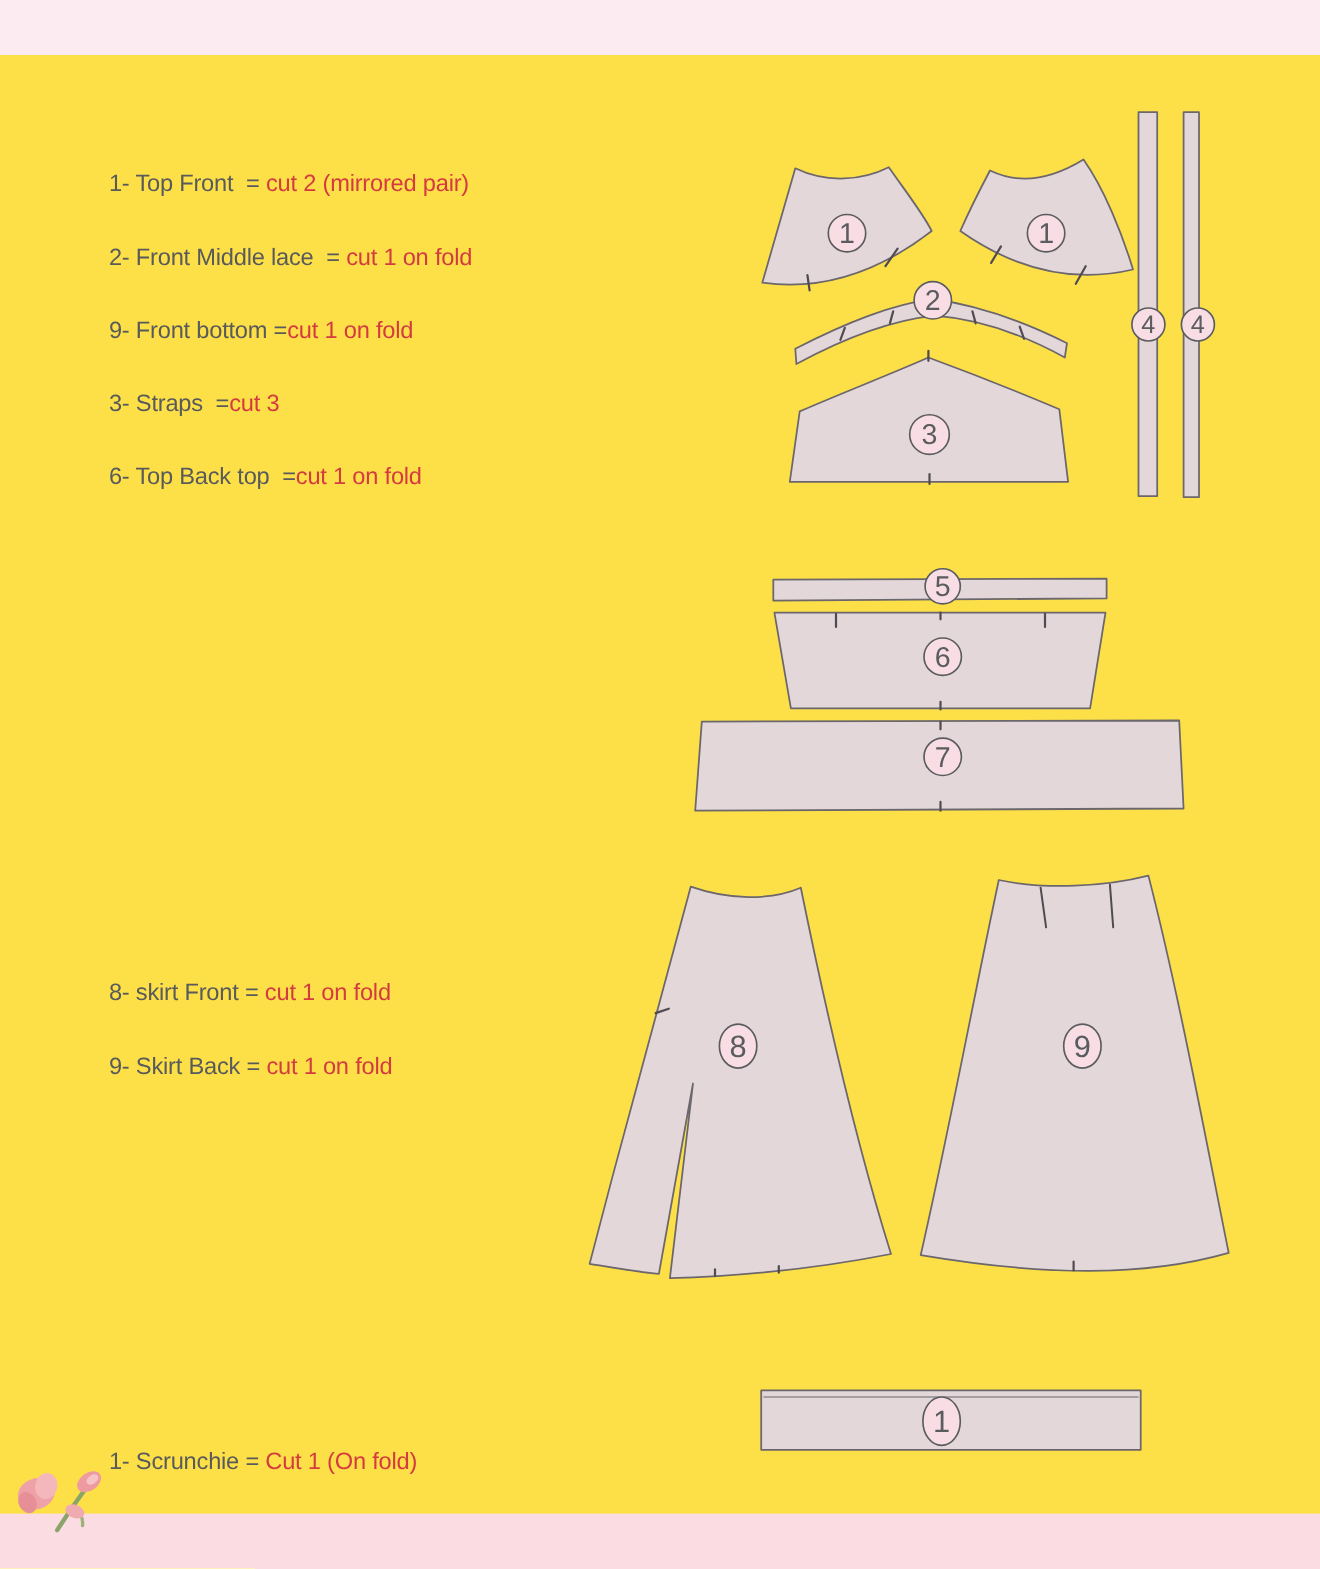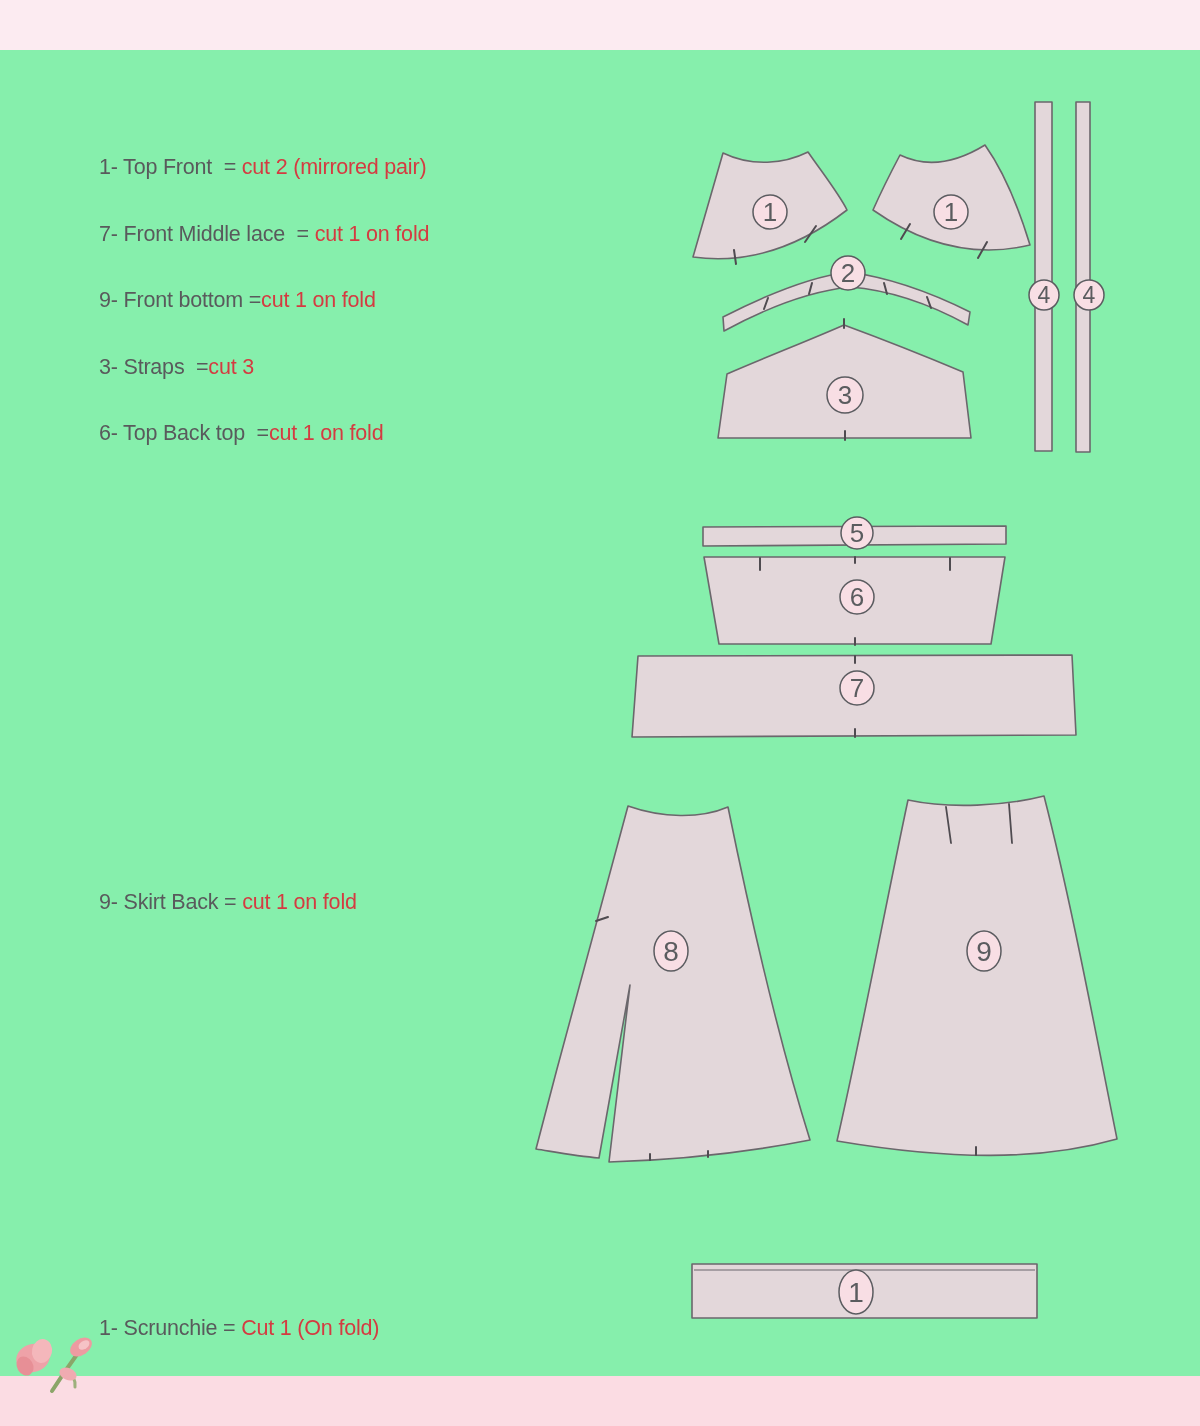--- a/index.html
+++ b/index.html
@@ -1,19 +1,19 @@
 <!DOCTYPE html>
 <html><head>
 <meta charset="utf-8">
 <style>
   html,body{margin:0;padding:0;background:#ffffff;}
   .sheet{
     position:relative;
     width:1200px;height:1426px;
-    background:#86efac;
+    background:#fde047;
     overflow:hidden;
     font-family:"Liberation Sans", sans-serif;
   }
   .bar{position:absolute;left:0;width:1200px;}
   .bar.top{top:0;height:50px;background:#fcebf1;}
   .bar.bottom{top:1376px;height:50px;background:#fbdce3;}
   .legend{position:absolute;white-space:pre;}
   .legend-line{font-size:21.5px;line-height:30.6px;letter-spacing:-0.2px;color:#595a5c;}
   .legend-line .r{color:#d43b41;}
   .legend.top-block{left:99px;top:116px;}
@@ -32,27 +32,28 @@
 </head>
 <body>
 
 <div class="sheet">
 
   <div class="bar top"></div>
   <div class="bar bottom"></div>
 
   <div class="legend top-block">
     <div class="legend-line"><span class="g">1- Top Front  = </span><span class="r">cut 2 (mirrored pair)</span></div>
-    <div class="legend-line"><span class="g">7- Front Middle lace  = </span><span class="r">cut 1 on fold</span></div>
+    <div class="legend-line"><span class="g">2- Front Middle lace  = </span><span class="r">cut 1 on fold</span></div>
     <div class="legend-line"><span class="g">9- Front bottom =</span><span class="r">cut 1 on fold</span></div>
     <div class="legend-line"><span class="g">3- Straps  =</span><span class="r">cut 3</span></div>
     <div class="legend-line"><span class="g">6- Top Back top  =</span><span class="r">cut 1 on fold</span></div>
   </div>
 
   <div class="legend skirt-block">
+    <div class="legend-line"><span class="g">8- skirt Front = </span><span class="r">cut 1 on fold</span></div>
     <div class="legend-line"><span class="g">9- Skirt Back = </span><span class="r">cut 1 on fold</span></div>
   </div>
 
   <div class="legend scrunchie-block">
     <div class="legend-line"><span class="g">1- Scrunchie = </span><span class="r">Cut 1 (On fold)</span></div>
   </div>
 
   <svg class="overlay" width="1200" height="1426" viewBox="0 0 1200 1426">
 
     <path class="piece" d="M 723 153 C 752 167 784 164 808 152 C 824 175 839 194 847 210 Q 772 268 693 257 Z"></path>

